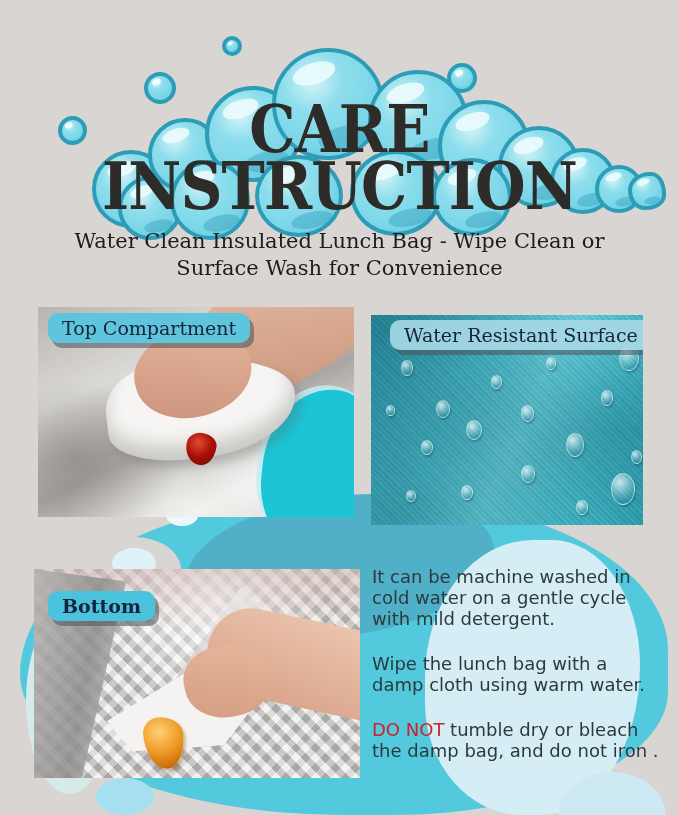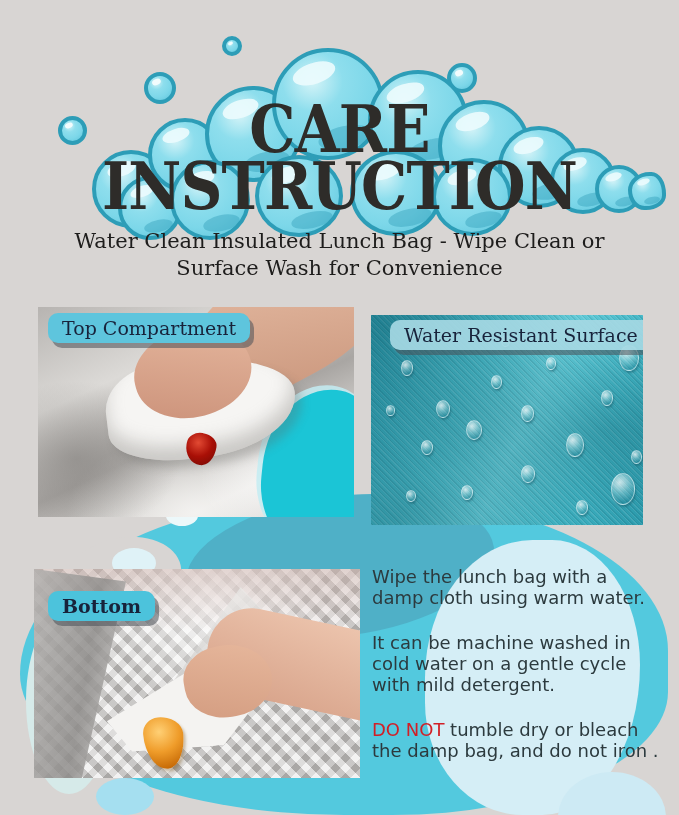--- a/index.html
+++ b/index.html
@@ -204,18 +204,18 @@
     <div class="wall-left"></div>
     <div class="fold-peak"></div>
     <div class="cloth2"></div>
     <div class="arm2"></div>
     <div class="fist2"></div>
     <div class="stain-orange"></div>
     <div class="badge badge-bottom">Bottom</div>
   </div>
 
   <div class="instructions">
+    <p>It can be machine washed in cold water on a gentle cycle with mild detergent.</p>
     <p>Wipe the lunch bag with a damp cloth using warm water.</p>
-    <p>It can be machine washed in cold water on a gentle cycle with mild detergent.</p>
     <p><span class="donot">DO NOT</span><span> tumble dry or bleach the damp bag, and do not iron .</span></p>
   </div>
 
 </div>
 
 </body></html>

